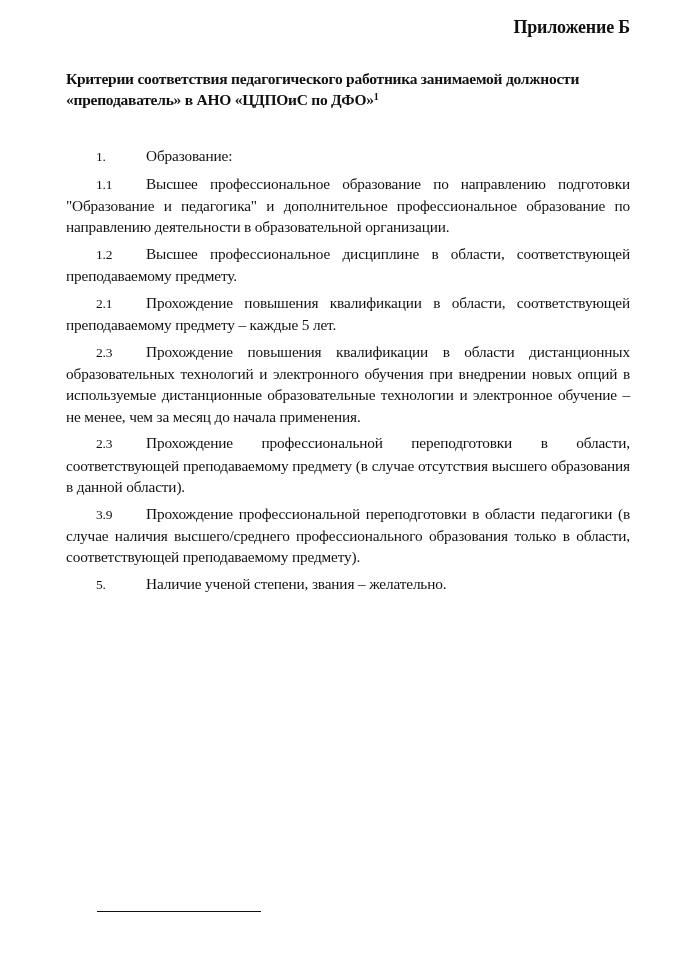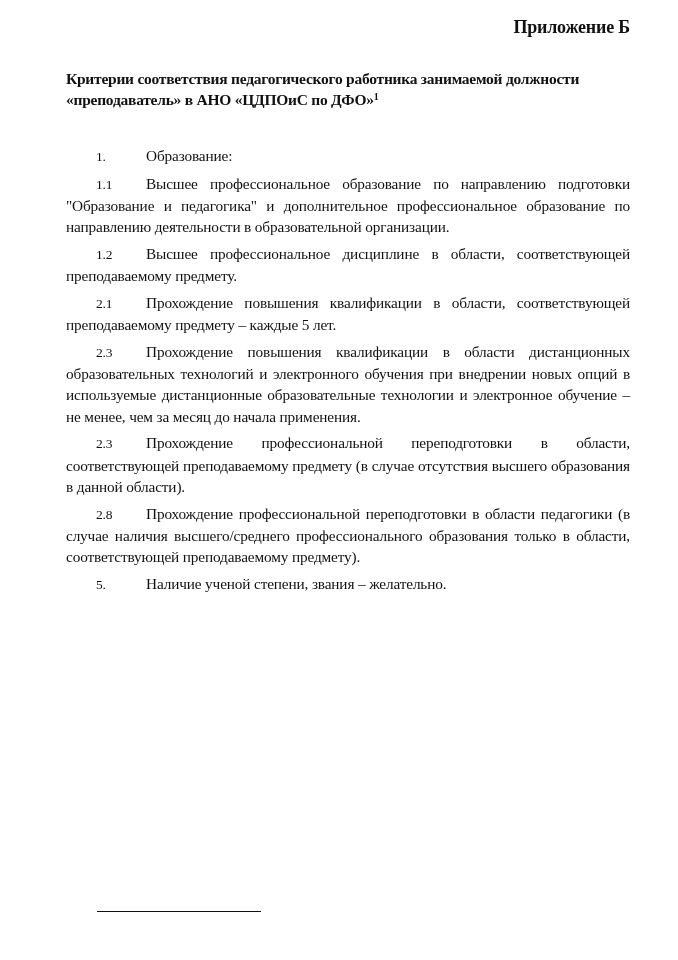--- a/index.html
+++ b/index.html
@@ -82,17 +82,17 @@
   <div><span>«преподаватель» в АНО «ЦДПОиС по ДФО»</span><sup>1</sup></div>
 </div>
 
 <div class="content">
   <p class="para heading"><span class="num">1.</span><span>Образование:</span></p>
   <p class="para"><span class="num">1.1</span><span>Высшее профессиональное образование по направлению подготовки "Образование и педагогика" и дополнительное профессиональное образование по направлению деятельности в образовательной организации.</span></p>
   <p class="para"><span class="num">1.2</span><span>Высшее профессиональное дисциплине в области, соответствующей преподаваемому предмету.</span></p>
   <p class="para"><span class="num">2.1</span><span>Прохождение повышения квалификации в области, соответствующей преподаваемому предмету – каждые 5 лет.</span></p>
   <p class="para"><span class="num">2.3</span><span>Прохождение повышения квалификации в области дистанционных образовательных технологий и электронного обучения при внедрении новых опций в используемые дистанционные образовательные технологии и электронное обучение – не менее, чем за месяц до начала применения.</span></p>
   <p class="para"><span class="num">2.3</span><span>Прохождение профессиональной переподготовки в области, соответствующей преподаваемому предмету (в случае отсутствия высшего образования в данной области).</span></p>
-  <p class="para"><span class="num">2.8</span><span>Прохождение профессиональной переподготовки в области педагогики (в случае наличия высшего/среднего профессионального образования только в области, соответствующей преподаваемому предмету).</span></p>
+  <p class="para"><span class="num">3.9</span><span>Прохождение профессиональной переподготовки в области педагогики (в случае наличия высшего/среднего профессионального образования только в области, соответствующей преподаваемому предмету).</span></p>
   <p class="para heading"><span class="num">5.</span><span>Наличие ученой степени, звания – желательно.</span></p>
 </div>
 
 <div class="footnote-rule"></div>
 
 </body></html>

